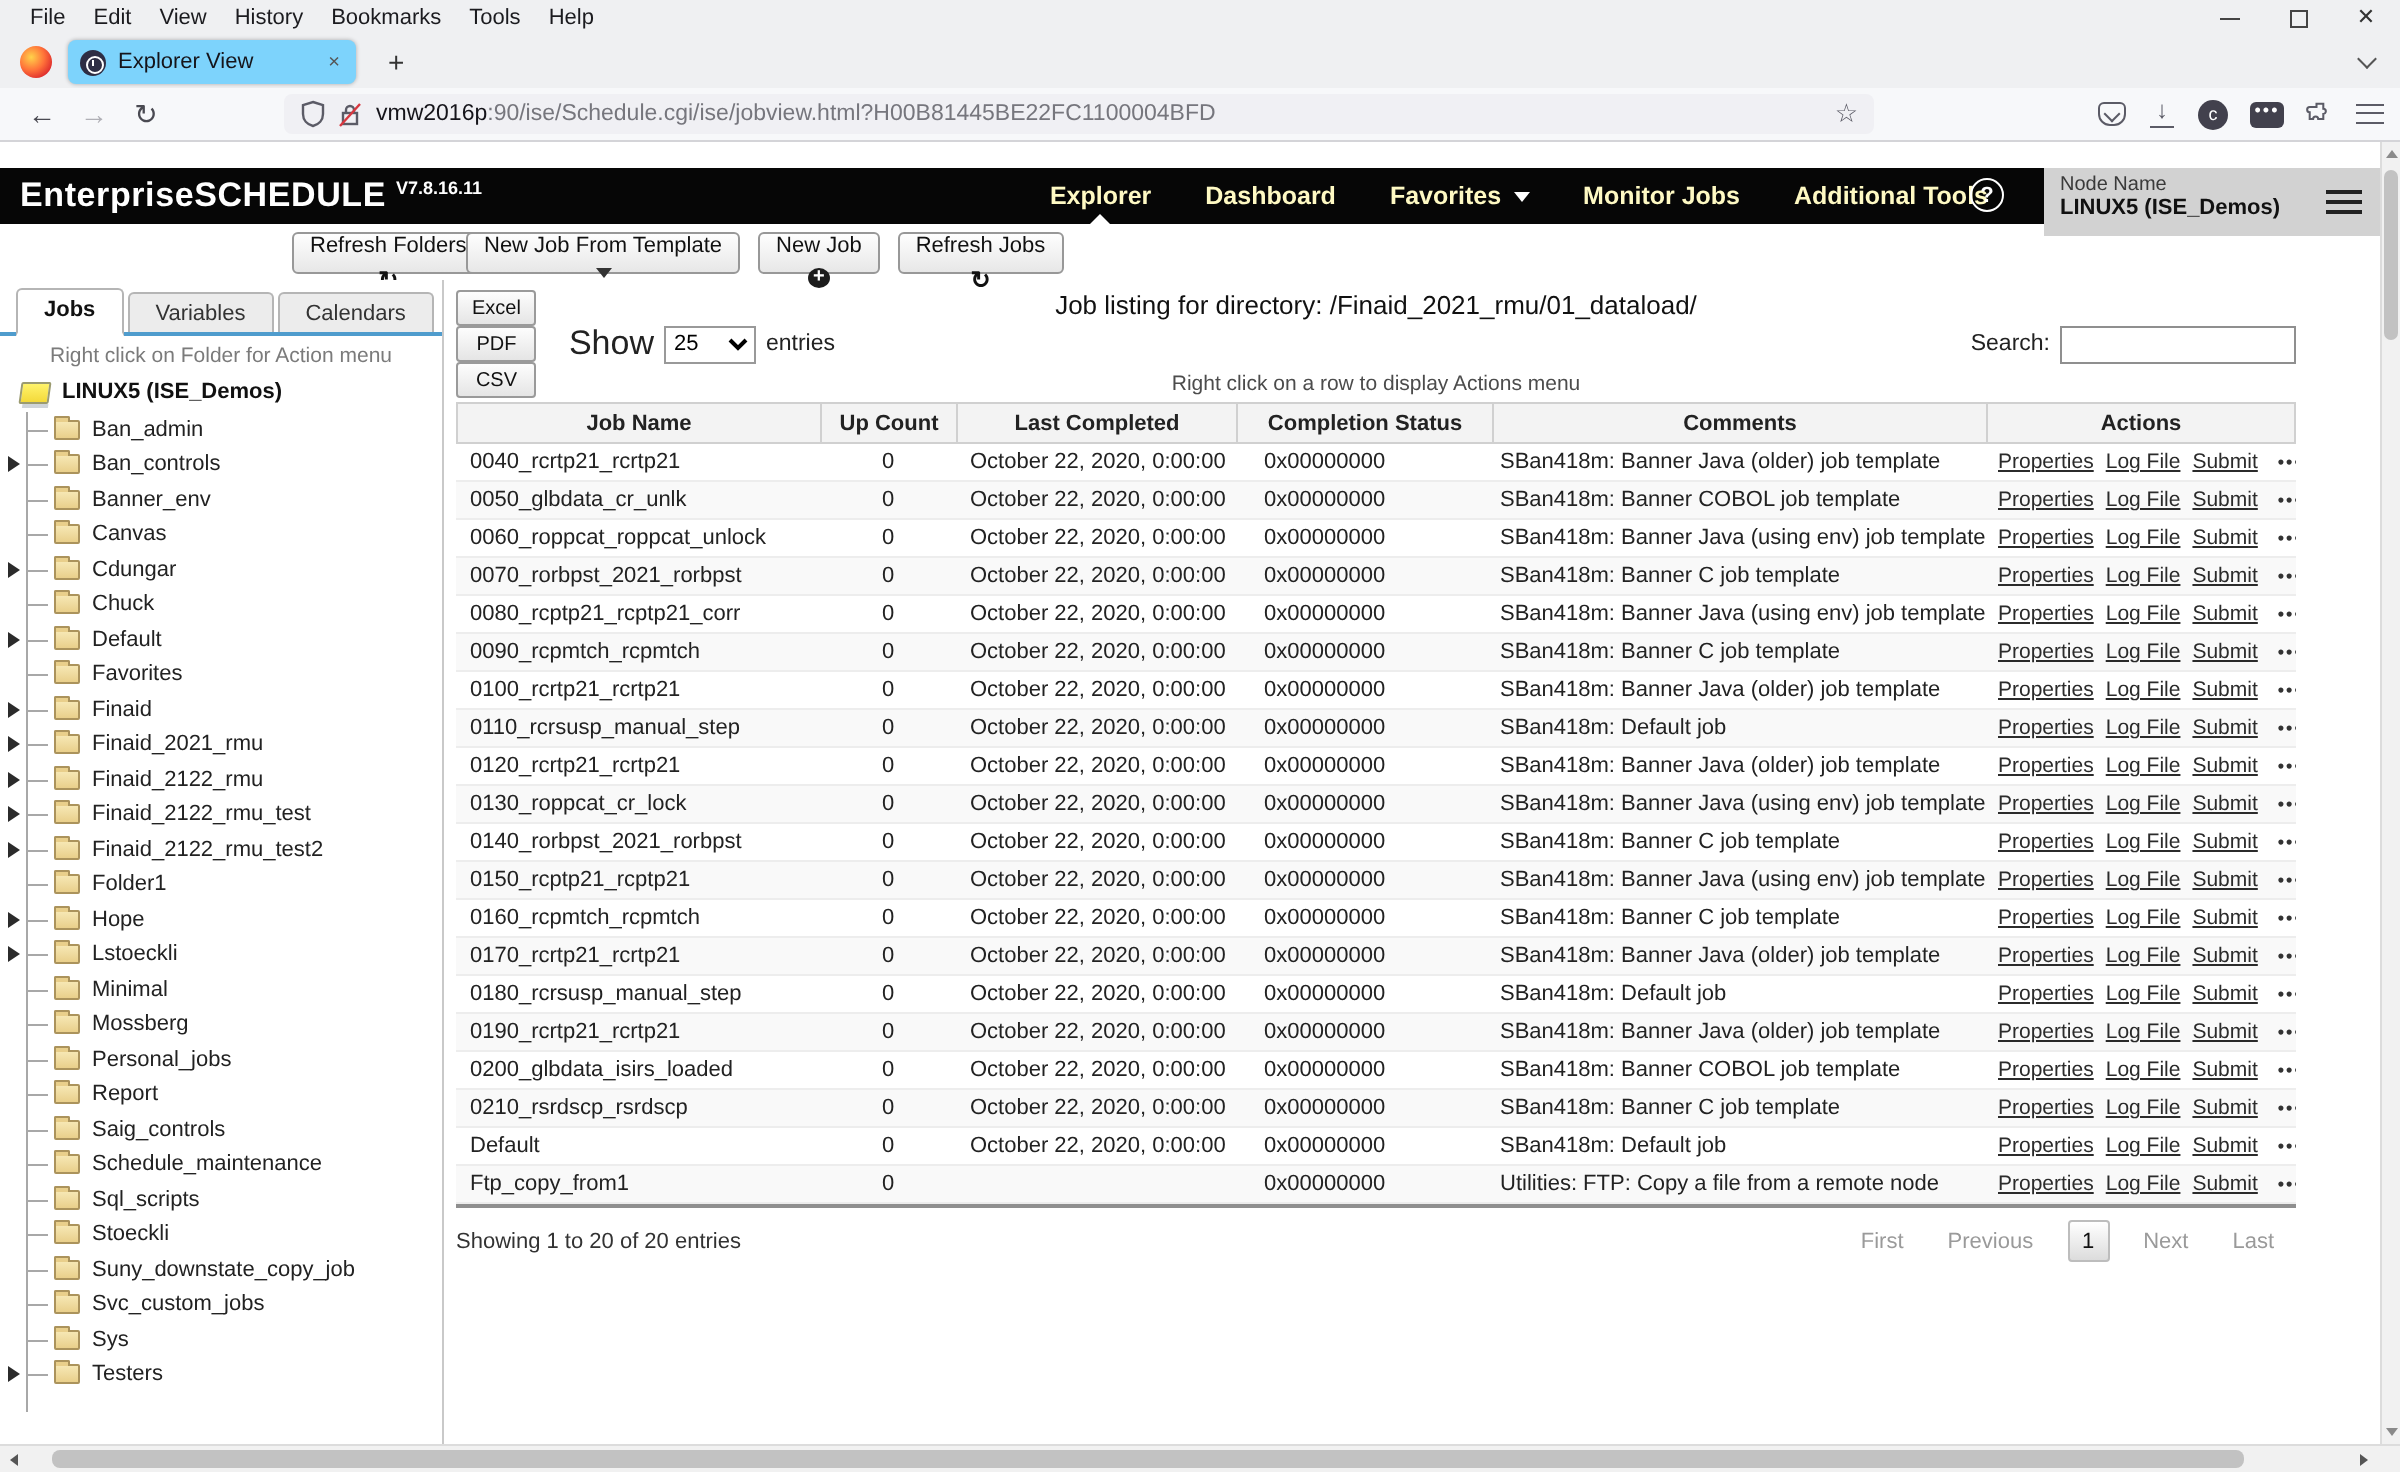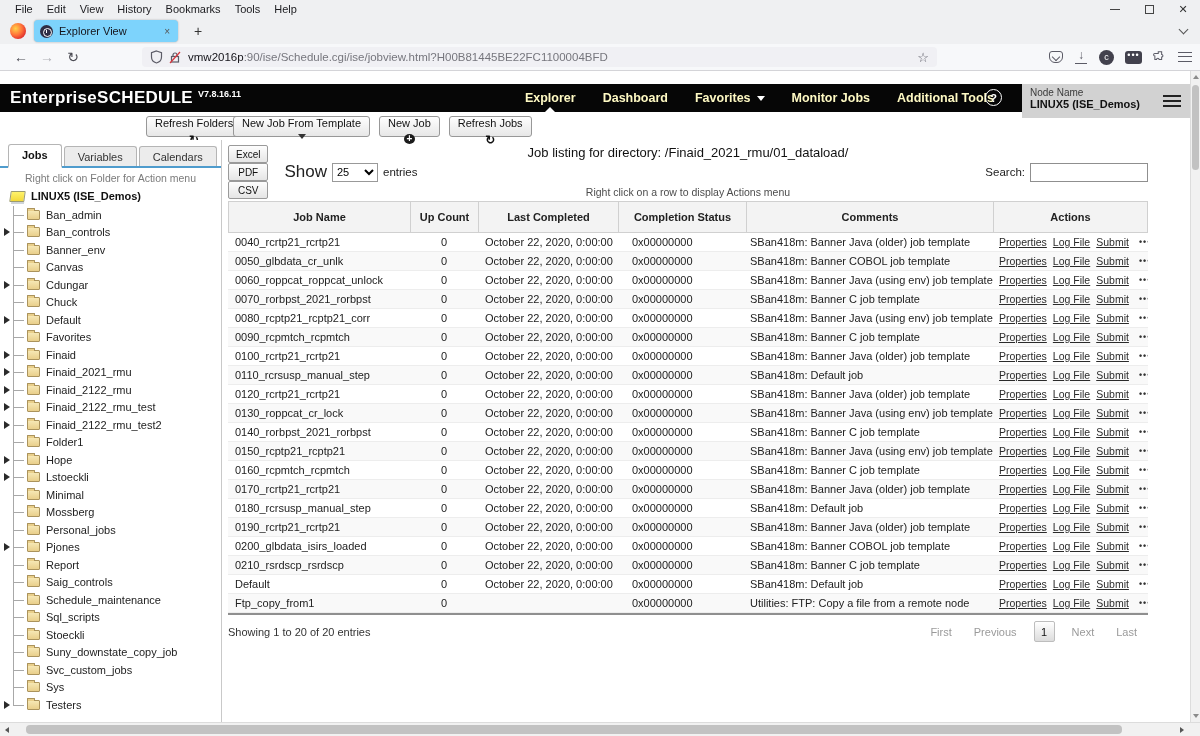--- a/index.html
+++ b/index.html
@@ -138,21 +138,21 @@
     background:linear-gradient(#fdfdfd,#e5e5e5); border:1px solid #9a9a9a; border-radius:2px; color:#111; }
   #show-label { font-size:17px; margin:0 5px 0 12px; color:#222; }
   #page-size { height:19px; font-size:11px; border:1px solid #999; background:#fff; width:46px; }
   #entries-label { font-size:11.5px; margin-left:5px; color:#222; }
   #search-label { font-size:11.5px; margin-left:auto; margin-right:5px; color:#222; }
   #search-input { width:118px; height:19px; border:1px solid #8f8f8f; font-size:11px; padding:0 4px; background:#fff; }
   #row-hint { text-align:center; font-size:10.5px; color:#4c4c4c; height:13px; margin-top:3px; }
 
   #jobs-table { margin-top:2px; border-bottom:2px solid #8f8f8f; }
   .tgrid { display:grid; grid-template-columns:182px 68px 140px 128px 247px 155px; }
-  #table-head .th { background:#f3f3f3; border:1px solid #d0d0d0; border-right:none; height:32px;
+  #table-head .th { background:#f3f3f3; border:1px solid #d0d0d0; border-right:none; height:21px;
     display:flex; align-items:center; justify-content:center; font-size:11px; font-weight:bold; color:#222; }
   #table-head .th:last-child { border-right:1px solid #d0d0d0; }
   .trow { height:19px; border-bottom:1px solid #ededed; font-size:11px; color:#222; align-items:center; }
   .trow.even { background:#f9f9f9; }
   .td { white-space:nowrap; overflow:hidden; }
   .td.name { padding-left:7px; }
   .td.up { text-align:center; }
   .td.last { padding-left:7px; }
   .td.status { padding-left:14px; }
   .td.comments { padding-left:4px; }
@@ -393,25 +393,20 @@
           <span class="folder-icon"></span>
           <span class="tree-label">Minimal</span>
         </li>
         <li class="tree-item">
           <span class="folder-icon"></span>
           <span class="tree-label">Mossberg</span>
         </li>
         <li class="tree-item">
           <span class="folder-icon"></span>
           <span class="tree-label">Personal_jobs</span>
-        </li>
-        <li class="tree-item">
-          <span class="expander"></span>
-          <span class="folder-icon"></span>
-          <span class="tree-label">Pjones</span>
         </li>
         <li class="tree-item">
           <span class="folder-icon"></span>
           <span class="tree-label">Report</span>
         </li>
         <li class="tree-item">
           <span class="folder-icon"></span>
           <span class="tree-label">Saig_controls</span>
         </li>
         <li class="tree-item">

